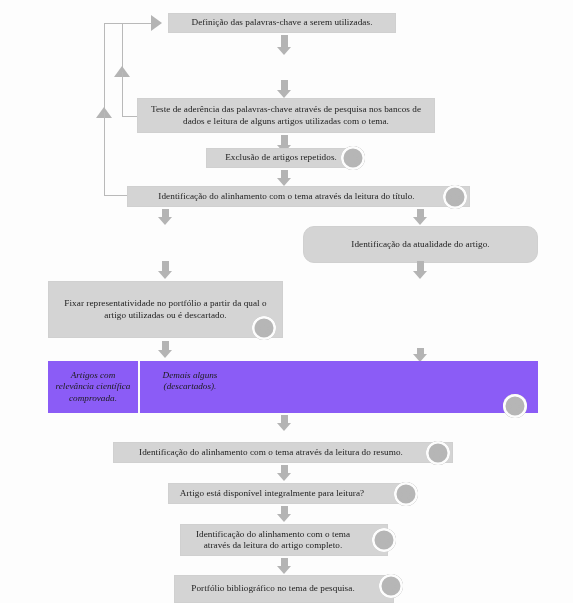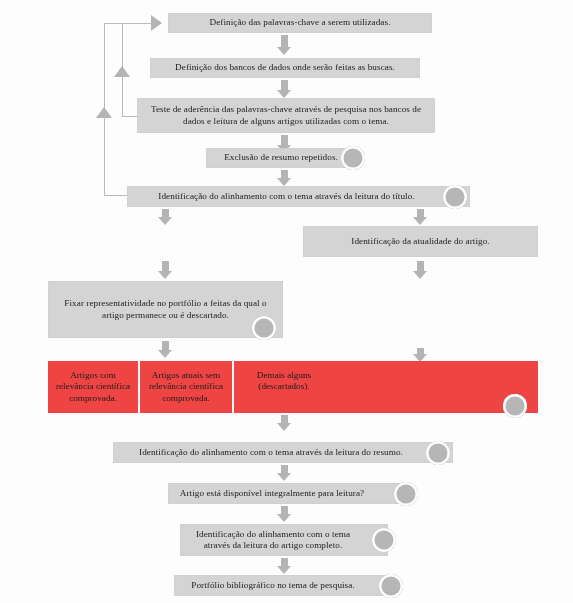--- a/index.html
+++ b/index.html
@@ -34,22 +34,23 @@
     font-size: 9.2px;
     letter-spacing: 0.05px;
     padding: 2px 6px;
   }
   .box .txt { display: block; width: 100%; }
 
   
   .splitrow {
     position: absolute;
     display: flex;
-    background: #ef4444;
+    background: #8b5cf6;
     box-sizing: border-box;
+    font-style: italic;
   }
   .splitrow .cell {
     box-sizing: border-box;
     display: flex;
     align-items: center;
     justify-content: center;
     text-align: center;
     font-size: 9.2px;
     line-height: 1.25;
     color: #1c1c1c;
@@ -129,49 +130,46 @@
   <div class="hline" style="left:104px; top:195px; width:23px;"></div>
 
   <div class="vline" style="left:122px; top:23px; height:50px;"></div>
   <div class="uphead" style="left:114px; top:66px;"></div>
   <div class="vline" style="left:122px; top:72px; height:45px;"></div>
   <div class="hline" style="left:122px; top:116px; width:18px;"></div>
 
   <div class="hline" style="left:122px; top:23px; width:30px;"></div>
   <div class="righthead" style="left:151px; top:15px;"></div>
 
-  <div class="box" style="left:168px; top:13px; width:264px; height:20px;">
+  <div class="box" style="left:168px; top:13px; width:228px; height:20px;">
     <span class="txt">Definição das palavras-chave a serem utilizadas.</span>
   </div>
 
   <div class="darrow" style="left:277px; top:35px; height:20px;">
     <div class="stem" style="height:12px;"></div>
     <div class="head" style="top:12px;"></div>
   </div>
 
-  <div class="box" style="left:150px; top:58px; width:270px; height:20px;">
-    <span class="txt">Definição dos bancos de dados onde serão feitas as buscas.</span>
-  </div>
 
   <div class="darrow" style="left:277px; top:80px; height:18px;">
     <div class="stem" style="height:10px;"></div>
     <div class="head" style="top:10px;"></div>
   </div>
 
   <div class="box" style="left:137px; top:98px; width:298px; height:35px;">
     <span class="txt">Teste de aderência das palavras-chave através de pesquisa nos bancos de dados e leitura de alguns artigos utilizadas com o tema.</span>
   </div>
 
   <div class="darrow" style="left:277px; top:135px; height:18px;">
     <div class="stem" style="height:10px;"></div>
     <div class="head" style="top:10px;"></div>
   </div>
 
   <div class="box" style="left:206px; top:148px; width:150px; height:20px;">
-    <span class="txt">Exclusão de resumo repetidos.</span>
+    <span class="txt">Exclusão de artigos repetidos.</span>
   </div>
   <div class="xmark" style="left:341px; top:146px;">
     <svg width="13" height="13" viewBox="0 0 13 13" aria-hidden="true">
       <path d="M2.4 2.4 L10.6 10.6 M10.6 2.4 L2.4 10.6" stroke="#b6b6b6" stroke-width="3.2" stroke-linecap="round"></path>
     </svg>
   </div>
 
   <div class="darrow" style="left:277px; top:170px; height:16px;">
     <div class="stem" style="height:8px;"></div>
     <div class="head" style="top:8px;"></div>
@@ -189,35 +187,35 @@
   <div class="darrow" style="left:158px; top:209px; height:16px;">
     <div class="stem" style="height:8px;"></div>
     <div class="head" style="top:8px;"></div>
   </div>
   <div class="darrow" style="left:413px; top:209px; height:16px;">
     <div class="stem" style="height:8px;"></div>
     <div class="head" style="top:8px;"></div>
   </div>
 
 
-  <div class="box" style="left:303px; top:226px; width:235px; height:31px;">
+  <div class="box" style="left:303px; top:226px; width:235px; height:37px;border-radius:11px;">
     <span class="txt">Identificação da atualidade do artigo.</span>
   </div>
 
   <div class="darrow" style="left:158px; top:261px; height:18px;">
     <div class="stem" style="height:10px;"></div>
     <div class="head" style="top:10px;"></div>
   </div>
   <div class="darrow" style="left:413px; top:261px; height:18px;">
     <div class="stem" style="height:10px;"></div>
     <div class="head" style="top:10px;"></div>
   </div>
 
   <div class="box" style="left:48px; top:281px; width:235px; height:57px;">
-    <span class="txt">Fixar representatividade no portfólio a feitas da qual o artigo permanece ou é descartado.</span>
+    <span class="txt">Fixar representatividade no portfólio a partir da qual o artigo utilizadas ou é descartado.</span>
   </div>
   <div class="xmark" style="left:252px; top:316px;">
     <svg width="13" height="13" viewBox="0 0 13 13" aria-hidden="true">
       <path d="M2.4 2.4 L10.6 10.6 M10.6 2.4 L2.4 10.6" stroke="#b6b6b6" stroke-width="3.2" stroke-linecap="round"></path>
     </svg>
   </div>
 
 
   <div class="darrow" style="left:158px; top:341px; height:17px;">
     <div class="stem" style="height:9px;"></div>
@@ -225,23 +223,20 @@
   </div>
   <div class="darrow" style="left:413px; top:348px; height:14px;">
     <div class="stem" style="height:6px;"></div>
     <div class="head" style="top:6px;"></div>
   </div>
 
   <div class="splitrow" style="left:48px; top:361px; width:490px; height:52px;">
     <div class="cell" style="width:92px;">
       <span>Artigos com relevância científica comprovada.</span>
     </div>
-    <div class="cell" style="width:94px;">
-      <span>Artigos atuais sem relevância científica comprovada.</span>
-    </div>
     <div class="cell" style="width:100px;">
       <span style="position:relative; top:-6px;">Demais alguns (descartados).</span>
     </div>
   </div>
   <div class="xmark" style="left:503px; top:394px;">
     <svg width="13" height="13" viewBox="0 0 13 13" aria-hidden="true">
       <path d="M2.4 2.4 L10.6 10.6 M10.6 2.4 L2.4 10.6" stroke="#b6b6b6" stroke-width="3.2" stroke-linecap="round"></path>
     </svg>
   </div>
 
@@ -285,21 +280,21 @@
     <svg width="13" height="13" viewBox="0 0 13 13" aria-hidden="true">
       <path d="M2.4 2.4 L10.6 10.6 M10.6 2.4 L2.4 10.6" stroke="#b6b6b6" stroke-width="3.2" stroke-linecap="round"></path>
     </svg>
   </div>
 
   <div class="darrow" style="left:277px; top:558px; height:16px;">
     <div class="stem" style="height:8px;"></div>
     <div class="head" style="top:8px;"></div>
   </div>
 
-  <div class="box" style="left:174px; top:575px; width:220px; height:21px;">
+  <div class="box" style="left:174px; top:575px; width:220px; height:28px;">
     <span class="txt" style="padding-right:22px;">Portfólio bibliográfico no tema de pesquisa.</span>
   </div>
   <div class="xmark" style="left:379px; top:574px;">
     <svg width="13" height="13" viewBox="0 0 13 13" aria-hidden="true">
       <path d="M2.4 2.4 L10.6 10.6 M10.6 2.4 L2.4 10.6" stroke="#b6b6b6" stroke-width="3.2" stroke-linecap="round"></path>
     </svg>
   </div>
 
 </div>
 

